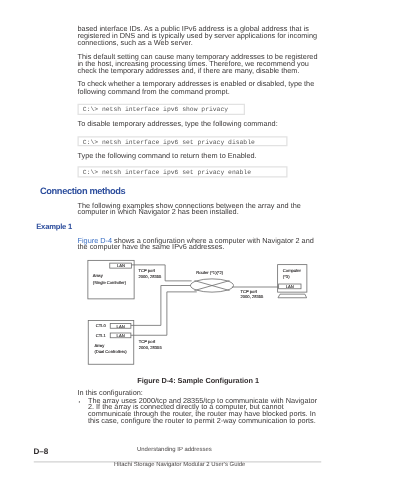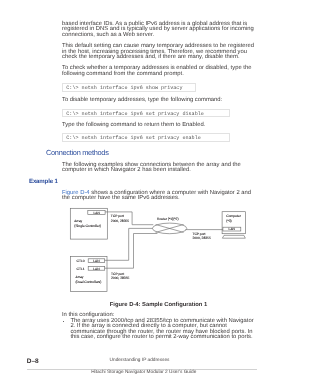--- a/index.html
+++ b/index.html
@@ -1,20 +1,20 @@
 <!DOCTYPE html>
 <html><head>
 <meta charset="utf-8">
 <style>
   html,body{margin:0;padding:0;}
   body{width:300px;height:388px;background:#fff;font-family:"Liberation Sans",sans-serif;color:#3b3838;overflow:hidden;-webkit-font-smoothing:antialiased;text-rendering:geometricPrecision;}
   .page{position:relative;width:300px;height:388px;}
   .body-text{position:absolute;left:62px;width:193px;font-size:5.85px;line-height:5.45px;color:#3b3838;}
   .code{position:absolute;left:62px;border:0.8px solid #e2e2e2;background:#fff;font-family:"Liberation Mono",monospace;font-size:5.1px;color:#555;line-height:8px;padding-left:3.3px;box-sizing:border-box;height:8.4px;white-space:pre;}
-  h2.sec{position:absolute;left:46px;margin:0;font-size:7.4px;font-weight:normal;color:#2d4e9d;letter-spacing:-0.29px;}
+  h2.sec{position:absolute;left:32px;margin:0;font-size:7.4px;font-weight:bold;color:#2d4e9d;letter-spacing:-0.29px;}
   h3.sub{position:absolute;left:29px;margin:0;font-size:6.1px;font-weight:bold;color:#2d4e9d;letter-spacing:-0.17px;}
   a.link{color:#3a6fc4;text-decoration:none;}
   .caption{position:absolute;left:62px;width:193px;text-align:center;font-size:5.85px;font-weight:bold;color:#332f30;letter-spacing:-0.02px;}
   .footer-left{position:absolute;left:26.8px;font-size:6.5px;font-weight:bold;color:#312d2e;letter-spacing:-0.05px;}
   .footer-center{position:absolute;left:27.3px;width:224.5px;text-align:center;font-size:4.75px;color:#4a4646;}
   .bullet-list{position:absolute;left:62.7px;width:195px;}
   .bullet-item{position:relative;padding-left:7.7px;font-size:5.85px;line-height:5.45px;color:#3b3838;}
   .bullet-dot{position:absolute;left:0;top:2.1px;width:1.5px;height:1.5px;border-radius:50%;background:#3b3838;}
   .bullet-text{display:block;width:184.6px;}
   .footer-rule{position:absolute;left:27.3px;width:229.7px;height:0.8px;background:#d2d2d2;}

